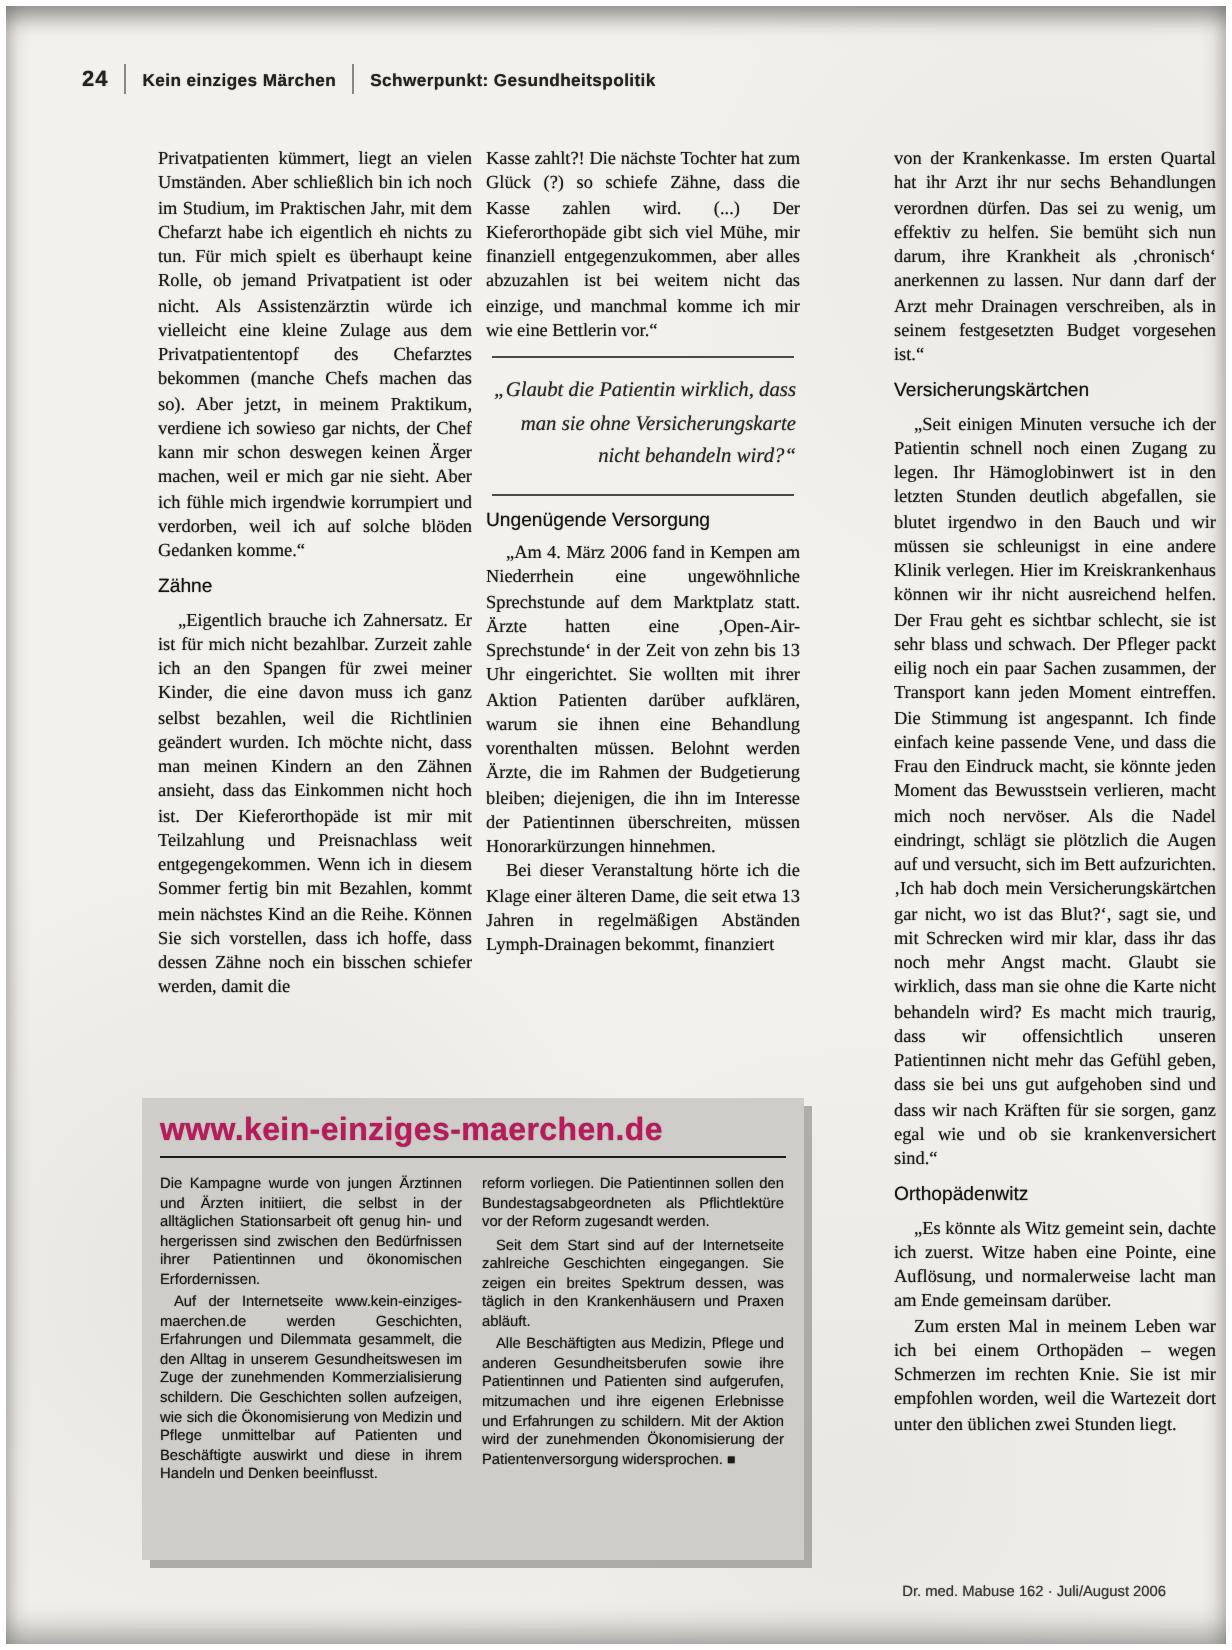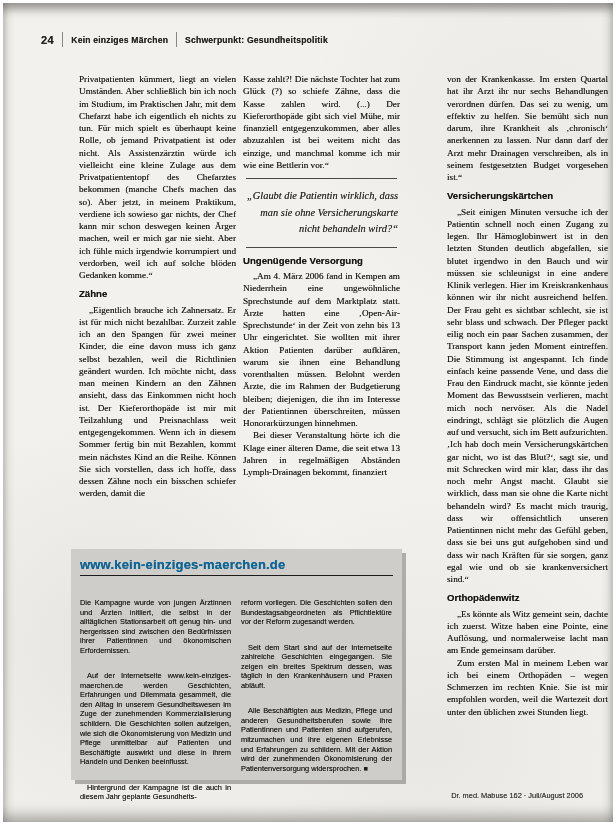--- a/index.html
+++ b/index.html
@@ -28,41 +28,41 @@
        font-family:"Liberation Sans", sans-serif;font-weight:bold;color:#23221f;}
   .hdr .num{font-size:11px;letter-spacing:0.5px;}
   .hdr .lbl{font-size:8.6px;letter-spacing:0.2px;}
   .hdr .bar{width:1px;height:15px;background:#8a8884;margin:0 8px;}
 
   
   .col{position:absolute;top:70px;font-size:9.2px;line-height:12.25px;
        text-align:justify;overflow:hidden;}
   .col p{margin:0;}
   .col p.ind{text-indent:10px;}
-  .shead{font-family:"Liberation Sans", sans-serif;font-weight:bold;
+  .shead{font-family:"Liberation Sans", sans-serif;font-weight:normal;
          font-size:9.6px;margin:7px 0 3px;text-align:left;color:#171614;}
   .col-l{left:76px;width:157px;height:472px;}
   .col-m{left:240px;width:157px;height:472px;}
   .col-r{left:404px;width:161px;height:722px;margin-left:40px;}
 
   
   .rule{border:none;border-top:1px solid #4c4a46;margin:7px 3px;}
   .pullquote{font-style:italic;font-size:10.4px;line-height:16.6px;
              text-align:right;color:#2b2a27;padding:2px 2px;}
 
   
   .infobox{position:absolute;left:68px;top:546px;width:331px;height:231px;
            background:#cfcdc9;box-shadow:4px 4px 0 rgba(95,94,90,0.45);
            padding:8px 9px;box-sizing:border-box;
            font-family:"Liberation Sans", sans-serif;}
-  .infobox .title{font-size:13px;font-weight:bold;color:#0369a1;letter-spacing:0.2px;}
+  .infobox .title{font-size:16px;font-weight:bold;color:#be185d;letter-spacing:0.2px;}
   .infobox .title-rule{border:none;border-top:1.6px solid #1c1b19;margin:3px 0 6px;}
   .box-cols{display:flex;gap:10px;}
   .box-col{width:151px;font-size:7.4px;line-height:9.55px;text-align:justify;color:#1c1b19;}
-  .box-col p{margin:16px 0 1px;}
+  .box-col p{margin:2px 0 1px;}
   .box-col p.ind{text-indent:7px;}
   .endmark{font-size:7px;}
 
   
   .footer{position:absolute;top:788px;left:370px;width:210px;text-align:right;
           font-family:"Liberation Sans", sans-serif;font-size:7.4px;color:#3c3b38;}
 </style>
 </head>
 <body>
 
@@ -101,24 +101,23 @@
     <p class="ind">Zum ersten Mal in meinem Leben war ich bei einem Orthopäden – wegen Schmerzen im rechten Knie. Sie ist mir empfohlen worden, weil die Wartezeit dort unter den üblichen zwei Stunden liegt.</p>
   </div>
 
   <div class="infobox">
     <div class="title">www.kein-einziges-maerchen.de</div>
     <hr class="title-rule">
     <div class="box-cols">
       <div class="box-col">
         <p>Die Kampagne wurde von jungen Ärztinnen und Ärzten initiiert, die selbst in der alltäglichen Stationsarbeit oft genug hin- und hergerissen sind zwischen den Bedürfnissen ihrer Patientinnen und ökonomischen Erfordernissen.</p>
         <p class="ind">Auf der Internetseite www.kein-einziges-maerchen.de werden Geschichten, Erfahrungen und Dilemmata gesammelt, die den Alltag in unserem Gesundheitswesen im Zuge der zunehmenden Kommerzialisierung schildern. Die Geschichten sollen aufzeigen, wie sich die Ökonomisierung von Medizin und Pflege unmittelbar auf Patienten und Beschäftigte auswirkt und diese in ihrem Handeln und Denken beeinflusst.</p>
-        <p class="ind">Hintergrund der Kampagne ist die auch in diesem Jahr geplante Gesundheits-</p>
       </div>
       <div class="box-col">
-        <p>reform vorliegen. Die Geschichten sollen den Bundestagsabgeordneten als Pflichtlektüre vor der Reform zugesandt werden.</p>
+        <p>reform vorliegen. Die Patientinnen sollen den Bundestagsabgeordneten als Pflichtlektüre vor der Reform zugesandt werden.</p>
         <p class="ind">Seit dem Start sind auf der Internetseite zahlreiche Geschichten eingegangen. Sie zeigen ein breites Spektrum dessen, was täglich in den Krankenhäusern und Praxen abläuft.</p>
         <p class="ind"><span>Alle Beschäftigten aus Medizin, Pflege und anderen Gesundheitsberufen sowie ihre Patientinnen und Patienten sind aufgerufen, mitzumachen und ihre eigenen Erlebnisse und Erfahrungen zu schildern. Mit der Aktion wird der zunehmenden Ökonomisierung der Patientenversorgung widersprochen.</span> <span class="endmark">■</span></p>
       </div>
     </div>
   </div>
 
   <div class="footer">Dr. med. Mabuse 162 · Juli/August 2006</div>
 
 </div>
 

